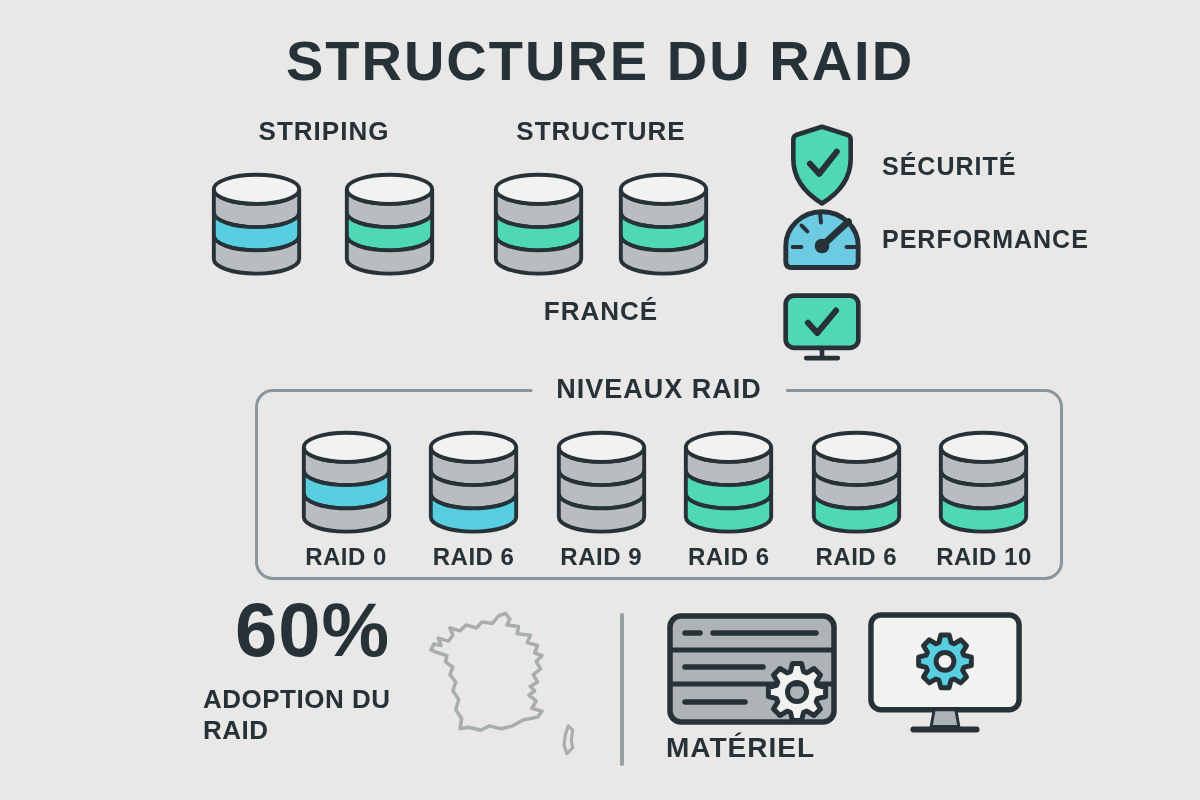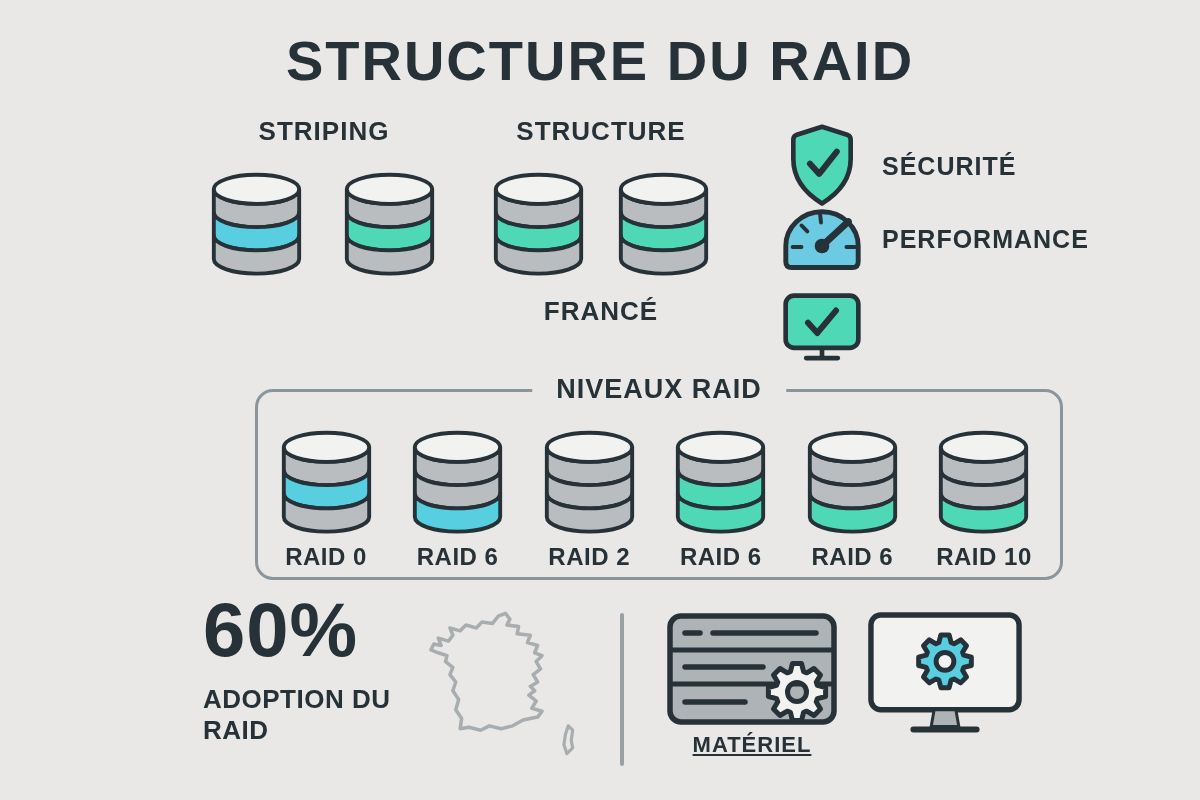--- a/index.html
+++ b/index.html
@@ -21,28 +21,28 @@
   .feature-label{font-size:25px;font-weight:800;letter-spacing:1px;margin-left:14px;white-space:nowrap;}
   .raid-box{
     left:207px;top:389px;width:808px;height:191px;
     border:3px solid #8A959C;border-radius:18px;box-sizing:border-box;margin-left:48px;
   }
   .raid-box-title{
     position:absolute;top:-18px;left:50%;transform:translateX(-50%);
     background:#E9E8E6;padding:0 24px;font-size:27px;font-weight:800;
     letter-spacing:1px;white-space:nowrap;
   }
-  .raid-cells{display:flex;justify-content:space-between;padding:32px 26px 0 18px;}
+  .raid-cells{display:flex;justify-content:space-between;padding:32px 26px 0 38px;}
   .raid-cell{width:100px;text-align:center;}
   .raid-cell .disk svg{margin:0 auto;}
   .raid-cell-label{margin-top:8px;font-size:24px;font-weight:800;letter-spacing:0.5px;}
-  .stat-value{font-size:76px;font-weight:800;line-height:0.95;letter-spacing:1px;}
+  .stat-value{font-size:76px;font-weight:800;line-height:0.95;letter-spacing:1px;margin-left:32px;}
   .stat-lines{margin-top:18px;font-size:26px;font-weight:700;line-height:1.18;letter-spacing:0.5px;}
   .divider{left:620px;top:613px;width:4px;height:153px;background:#99A0A4;border-radius:2px;}
-  .impl-label{font-size:22px;font-weight:800;letter-spacing:1px;text-align:center;text-decoration:underline;}
+  .impl-label{font-size:28px;font-weight:800;letter-spacing:1px;text-align:left;}
 </style>
 </head>
 <body>
 
 <div class="stage">
 
   <div class="abs title">STRUCTURE DU RAID</div>
 
   <div class="abs sec-label" style="left:208px;top:116px;width:232px;">STRIPING</div>
   <div class="abs sec-label" style="left:488px;top:116px;width:226px;">STRUCTURE</div>
@@ -148,21 +148,21 @@
       </div>
       <div class="raid-cell">
         <div class="disk">
             <svg viewBox="0 0 100 114" width="97" xmlns="http://www.w3.org/2000/svg">
               <path d="M6,24 A44,15 0 0 0 94,24 L94,48 A44,15 0 0 1 6,48 Z" fill="#B9BDBF" stroke="#263238" stroke-width="4" stroke-linejoin="round"></path>
               <path d="M6,48 A44,15 0 0 0 94,48 L94,72 A44,15 0 0 1 6,72 Z" fill="#B9BDBF" stroke="#263238" stroke-width="4" stroke-linejoin="round"></path>
               <path d="M6,72 A44,15 0 0 0 94,72 L94,96 A44,15 0 0 1 6,96 Z" fill="#B9BDBF" stroke="#263238" stroke-width="4" stroke-linejoin="round"></path>
               <ellipse cx="50" cy="24" rx="44" ry="15" fill="#F2F2F0" stroke="#263238" stroke-width="4"></ellipse>
             </svg>
           </div>
-        <div class="raid-cell-label">RAID 2</div>
+        <div class="raid-cell-label">RAID 9</div>
       </div>
       <div class="raid-cell">
         <div class="disk">
             <svg viewBox="0 0 100 114" width="97" xmlns="http://www.w3.org/2000/svg">
               <path d="M6,24 A44,15 0 0 0 94,24 L94,48 A44,15 0 0 1 6,48 Z" fill="#B9BDBF" stroke="#263238" stroke-width="4" stroke-linejoin="round"></path>
               <path d="M6,48 A44,15 0 0 0 94,48 L94,72 A44,15 0 0 1 6,72 Z" fill="#4FD8B5" stroke="#263238" stroke-width="4" stroke-linejoin="round"></path>
               <path d="M6,72 A44,15 0 0 0 94,72 L94,96 A44,15 0 0 1 6,96 Z" fill="#4FD8B5" stroke="#263238" stroke-width="4" stroke-linejoin="round"></path>
               <ellipse cx="50" cy="24" rx="44" ry="15" fill="#F2F2F0" stroke="#263238" stroke-width="4"></ellipse>
             </svg>
           </div>

